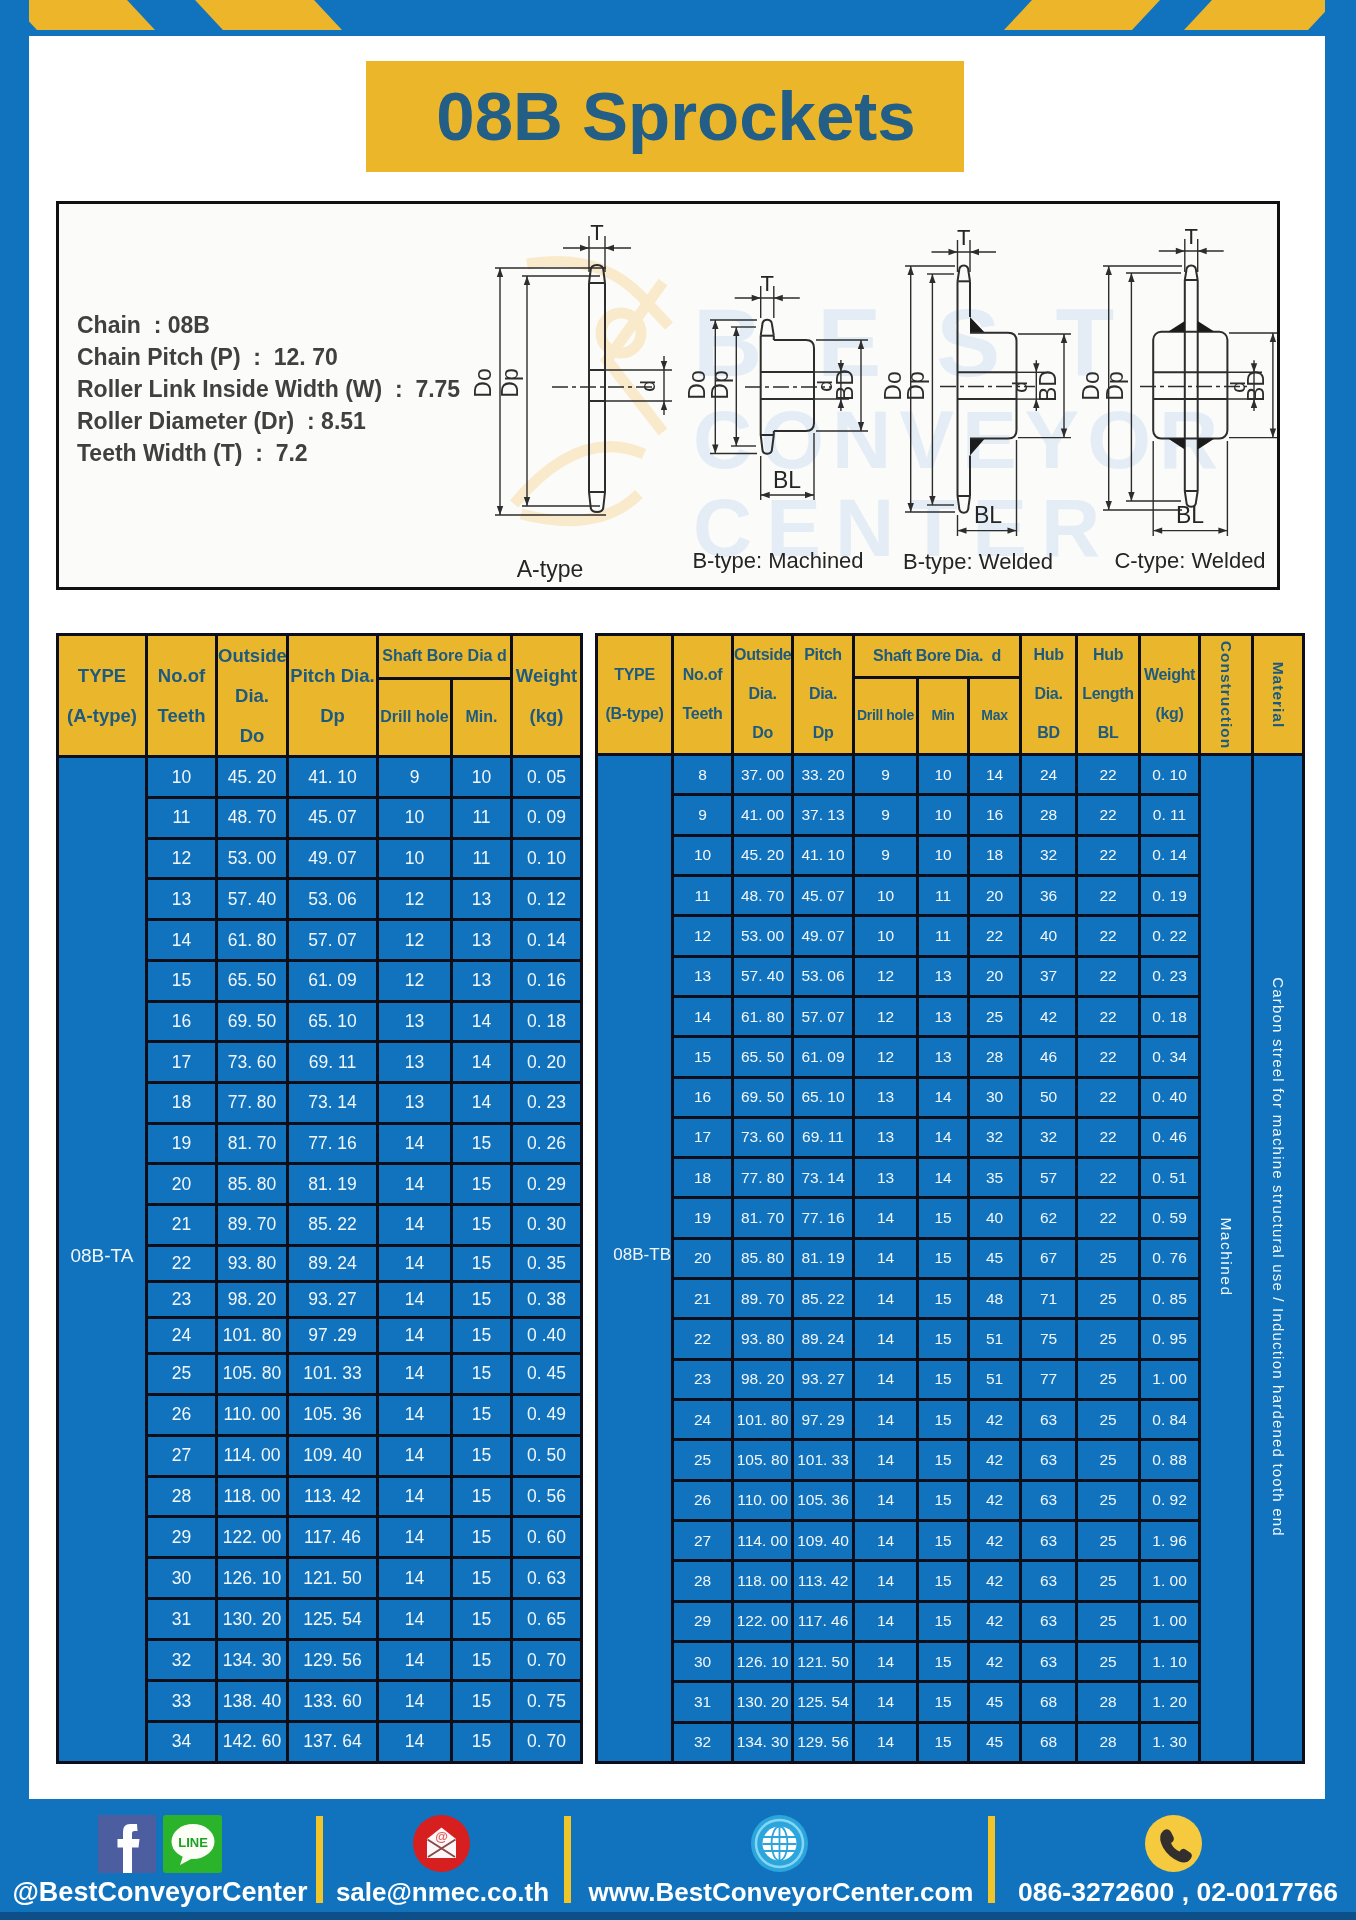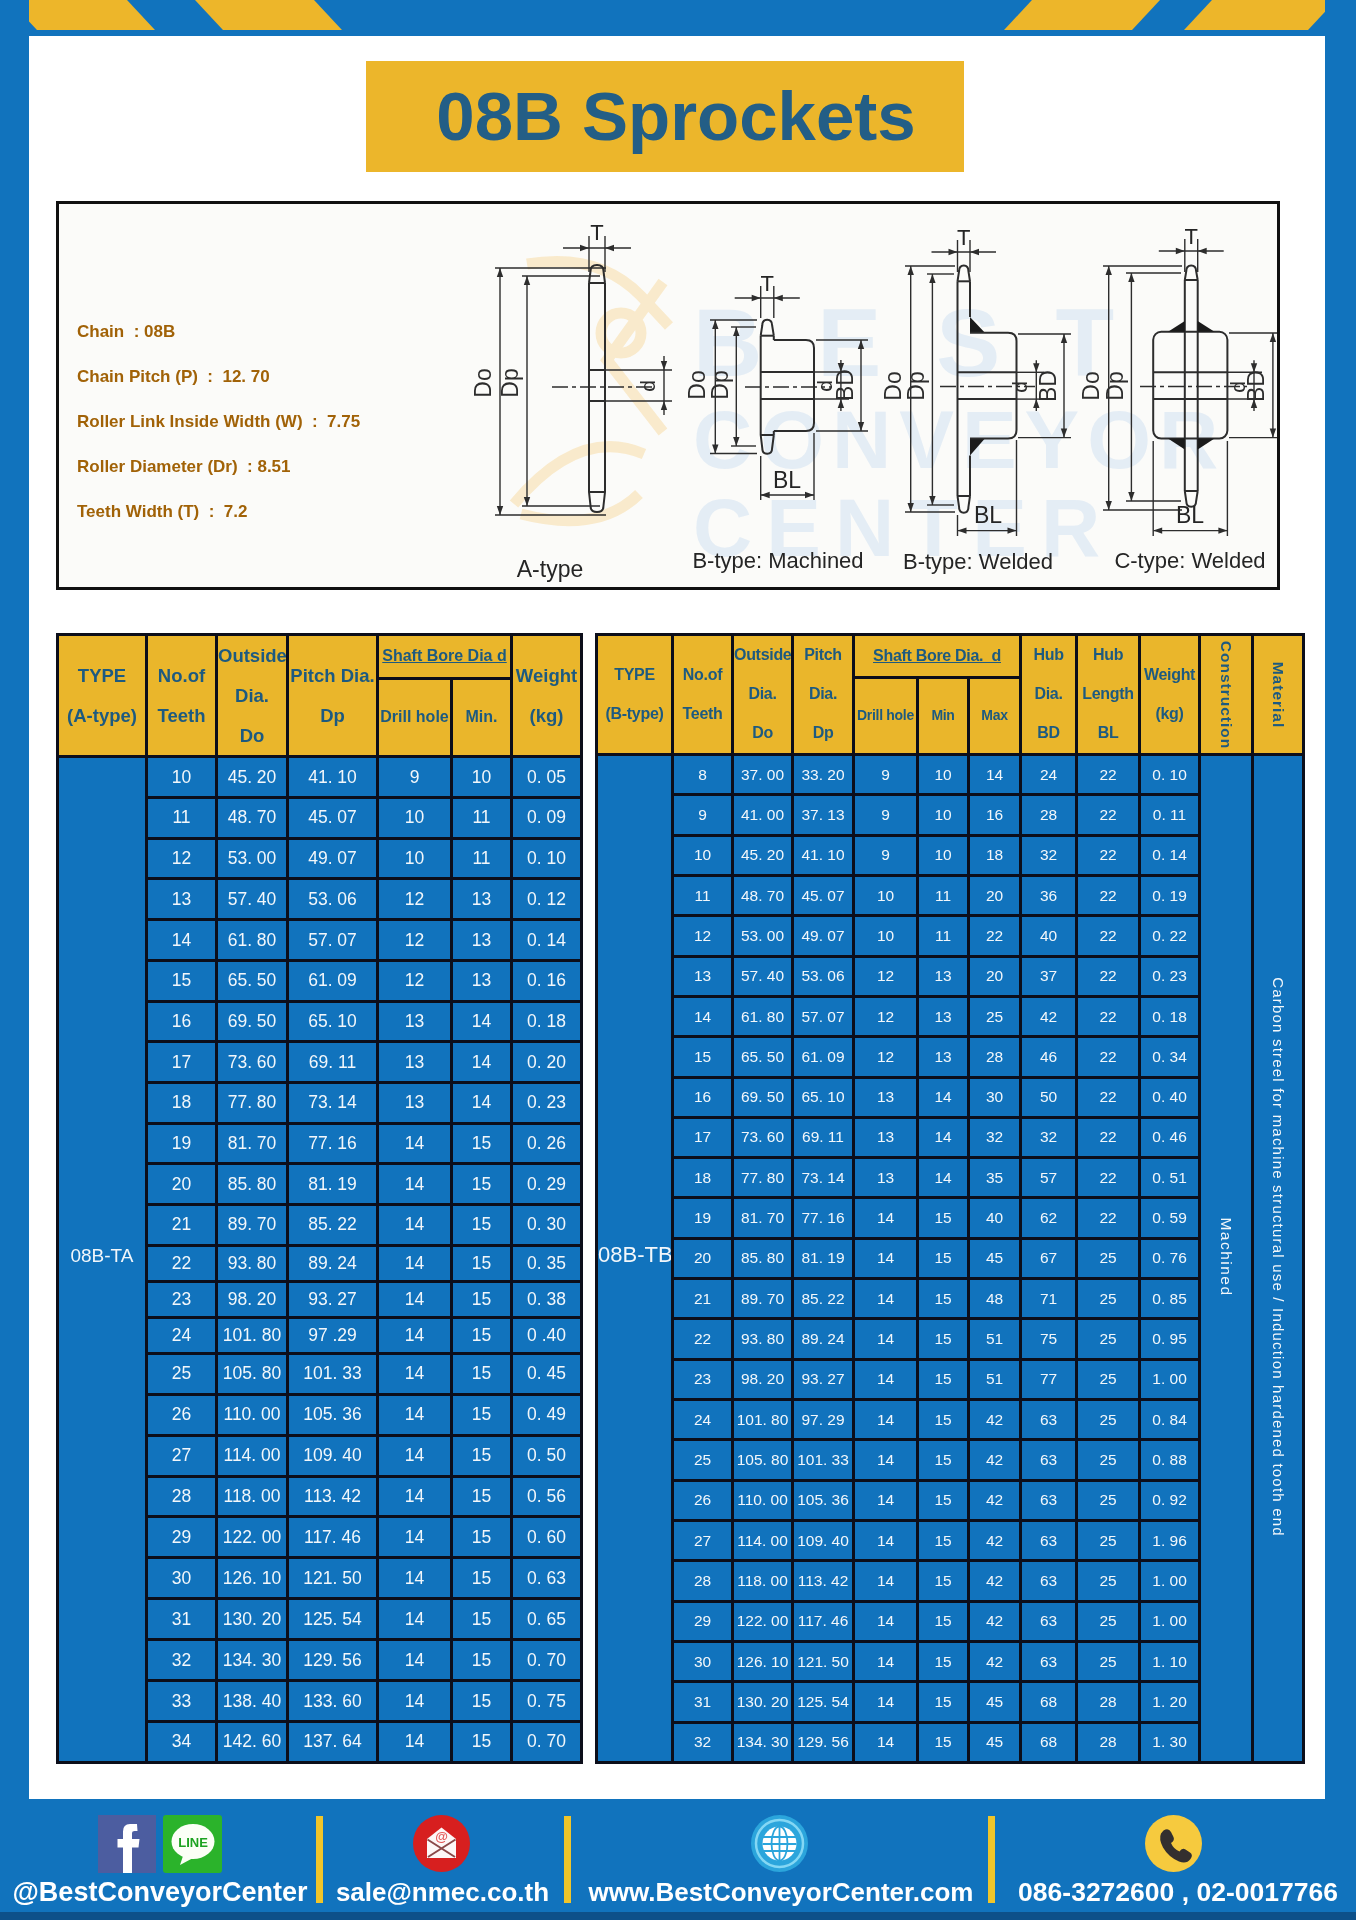--- a/index.html
+++ b/index.html
@@ -7,22 +7,22 @@
     font-family:"Liberation Sans", sans-serif; }
   .abs { position:absolute; }
   table { border-collapse:collapse; table-layout:fixed; }
   td,th { border:3px solid #0c0e1a; text-align:center; vertical-align:middle; overflow:hidden; }
   th { background:#eab62b; color:#1d5a80; font-size:18.5px; line-height:2.15; font-weight:bold; white-space:nowrap; }
   td { background:#1173bd; color:#f2f7fb; font-size:17.5px; white-space:nowrap; }
   td.typ { font-size:19px; }
   td.typ span { position:relative; top:-4px; }
   table.tb th { font-size:16px; line-height:2.42; letter-spacing:-0.3px; }
   table.tb td { font-size:15.5px; }
-  table.tb td.typ { font-size:22px; }
-  th.sb { font-size:16px;text-decoration:underline; }
+  table.tb td.typ { font-size:17px;text-align:right; }
+  th.sb { font-size:16px; }
   .vtxt { writing-mode:vertical-rl; white-space:nowrap; letter-spacing:1.5px;
     position:absolute; top:50%; left:50%; transform:translate(-50%,-50%); }
   td.vert .vtxt { top:calc(50% - 2px); }
   th.vh, td.vert { position:relative; }
   th.vh .vtxt { letter-spacing:1px; font-size:15.5px; }
   .mat { font-size:15px; letter-spacing:1.2px; }
   th.sub { font-size:16px; }
   table.tb th.sub { font-size:14px; }
 </style>
 </head>
@@ -58,21 +58,21 @@
       <path d="M 462 310 Q 540 330 580 290"></path>
     </g>
     <g fill="#d2e2f2">
       <text x="634" y="172" font-size="96" font-weight="bold" letter-spacing="55">BEST</text>
       <text x="634" y="264" font-size="82" font-weight="bold" letter-spacing="8">CONVEYOR</text>
       <text x="634" y="352" font-size="82" font-weight="bold" letter-spacing="14">CENTER</text>
     </g>
   </g>
 </svg>
 
-<div class="abs" style="left:77px;top:309px;font-size:17px;font-weight:bold;color:#a16207;line-height:45px;letter-spacing:0px;">
+<div class="abs" style="left:77px;top:309px;font-size:23px;font-weight:bold;color:#404040;line-height:32px;letter-spacing:0px;">
 Chain&nbsp; : 08B<br>
 Chain Pitch (P)&nbsp; :&nbsp; 12. 70<br>
 Roller Link Inside Width (W)&nbsp; :&nbsp; 7.75<br>
 Roller Diameter (Dr)&nbsp; : 8.51<br>
 Teeth Width (T)&nbsp; :&nbsp; 7.2
 </div>
 
 <svg class="abs" style="left:56px;top:201px;" width="1224" height="389" viewBox="0 0 1224 389">
   <defs>
     <marker id="au" markerWidth="10" markerHeight="8" refX="5" refY="7" orient="auto" markerUnits="userSpaceOnUse">

